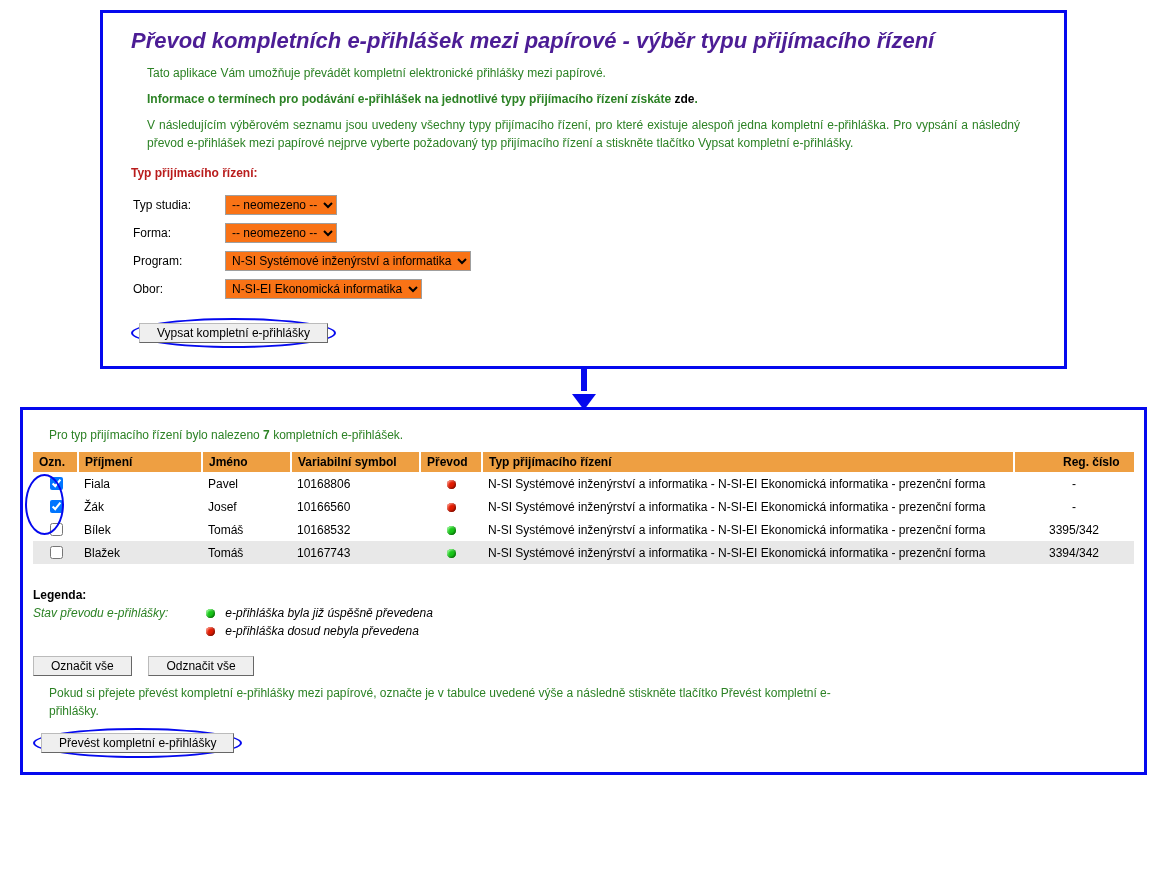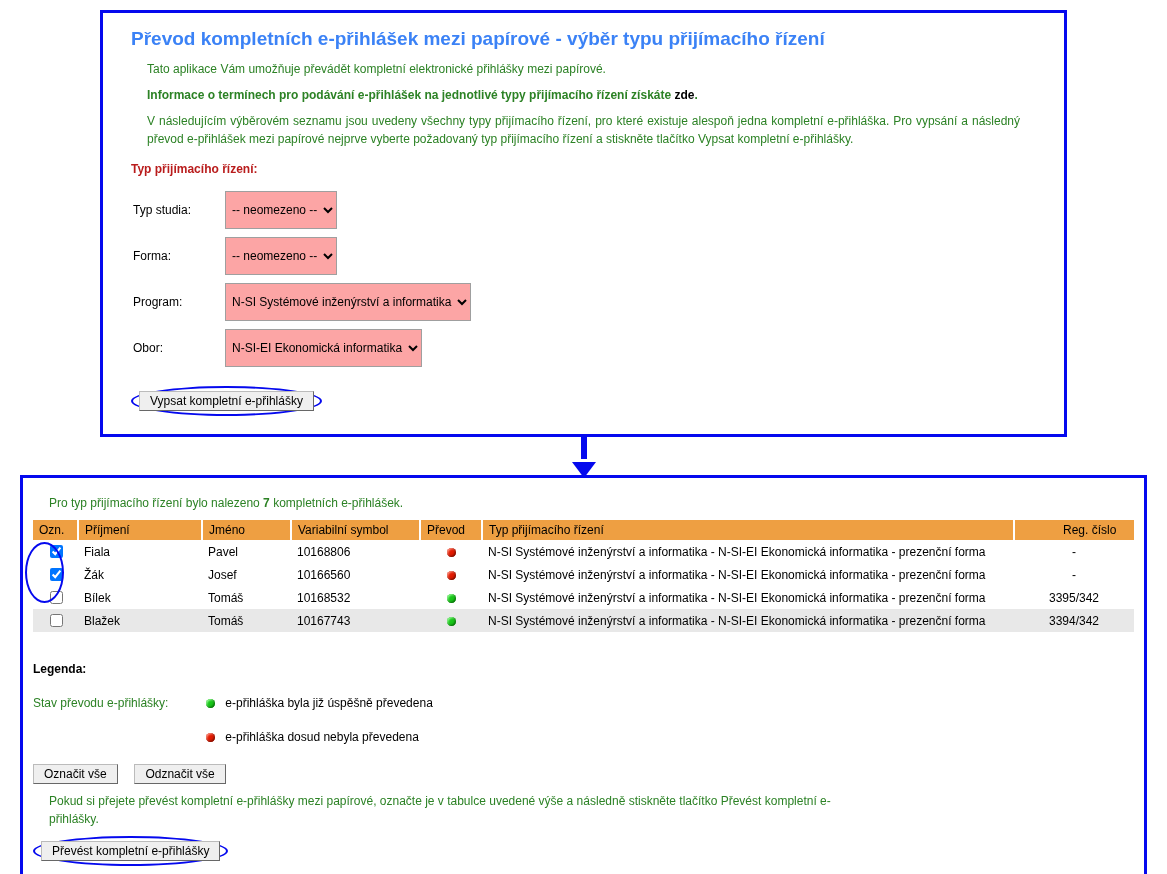--- a/index.html
+++ b/index.html
@@ -16,49 +16,50 @@
   }
   .panel-top {
     margin: 0 90px 0 90px;
     padding: 15px 28px 18px 28px;
   }
   .panel-bottom {
     margin: 0 10px 0 10px;
     padding: 8px 10px 14px 10px;
   }
   h1 {
-    font-size: 19px;
+    font-size: 22px;
     font-weight: bold;
-    color: #3b82f6;
+    color: #4c1d95;
     margin: 0 0 10px 0;
+    font-style: italic;
   }
   .green-text { color: #2c8225; }
   .brown-text { color: #000000; }
   p { margin: 8px 16px; line-height: 1.5; }
   .section-label {
     font-weight: bold;
     color: #b91c1c;
     margin-top: 14px;
     margin-bottom: 10px;
   }
   .form-table td { padding: 3px 5px 3px 0; vertical-align: middle; }
   .form-table td.lbl { width: 85px; }
   select {
     font-family: inherit;
     font-size: 12px;
-    background: #fca5a5;
+    background: #f97316;
     border: 1px solid #9f9f9f;
-    padding: 10px 2px;
+    padding: 1px 2px;
   }
   .btn {
     font-family: inherit;
     font-size: 12px;
     background: #efefef;
     border: 1px outset #bbb;
-    padding: 2px 10px;
+    padding: 2px 17px;
     cursor: pointer;
   }
   .ellipse {
     display: inline-block;
     border: 2px solid #0509ee;
     border-radius: 50% / 50%;
     padding: 3px 6px;
   }
   .arrow-container {
     text-align: center;
@@ -81,21 +82,21 @@
     margin: 0 auto;
   }
   
   table.data {
     border-collapse: collapse;
     width: 100%;
   }
   table.data th {
     background: #ee9f42;
     color: #000;
-    font-weight: normal;
+    font-weight: bold;
     text-align: left;
     padding: 3px 6px;
     border-right: 2px solid #fff;
     white-space: nowrap;
   }
   table.data th:last-child { border-right: none; padding-left: 48px; }
   table.data td {
     padding: 2px 6px;
     white-space: nowrap;
   }
@@ -103,22 +104,22 @@
   .center { text-align: center; }
   .dot {
     display: inline-block;
     width: 9px;
     height: 9px;
     border-radius: 50%;
     vertical-align: middle;
   }
   .dot-red { background:#e21a00; box-shadow: inset -1px -1px 2px #7a0e00, inset 1px 1px 2px #ff9a88; }
   .dot-green { background:#18c618; box-shadow: inset -1px -1px 2px #0b6b0b, inset 1px 1px 2px #9cff9c; }
-  .legend-label { font-weight: bold; margin-top: 30px; }
-  .legend-row { margin: 20px 0; }
+  .legend-label { font-weight: bold; margin-top: 24px; }
+  .legend-row { margin: 4px 0; font-style: italic; }
   .legend-row .lbl { color:#2c8225; display:inline-block; width:170px; vertical-align: top;}
   .checkbox-cell { position: relative; }
   .ellipse-overlay {
     position: absolute;
     left: -8px;
     top: 2px;
     width: 35px;
     border: 2px solid #0509ee;
     border-radius: 50% / 50%;
     pointer-events: none;

